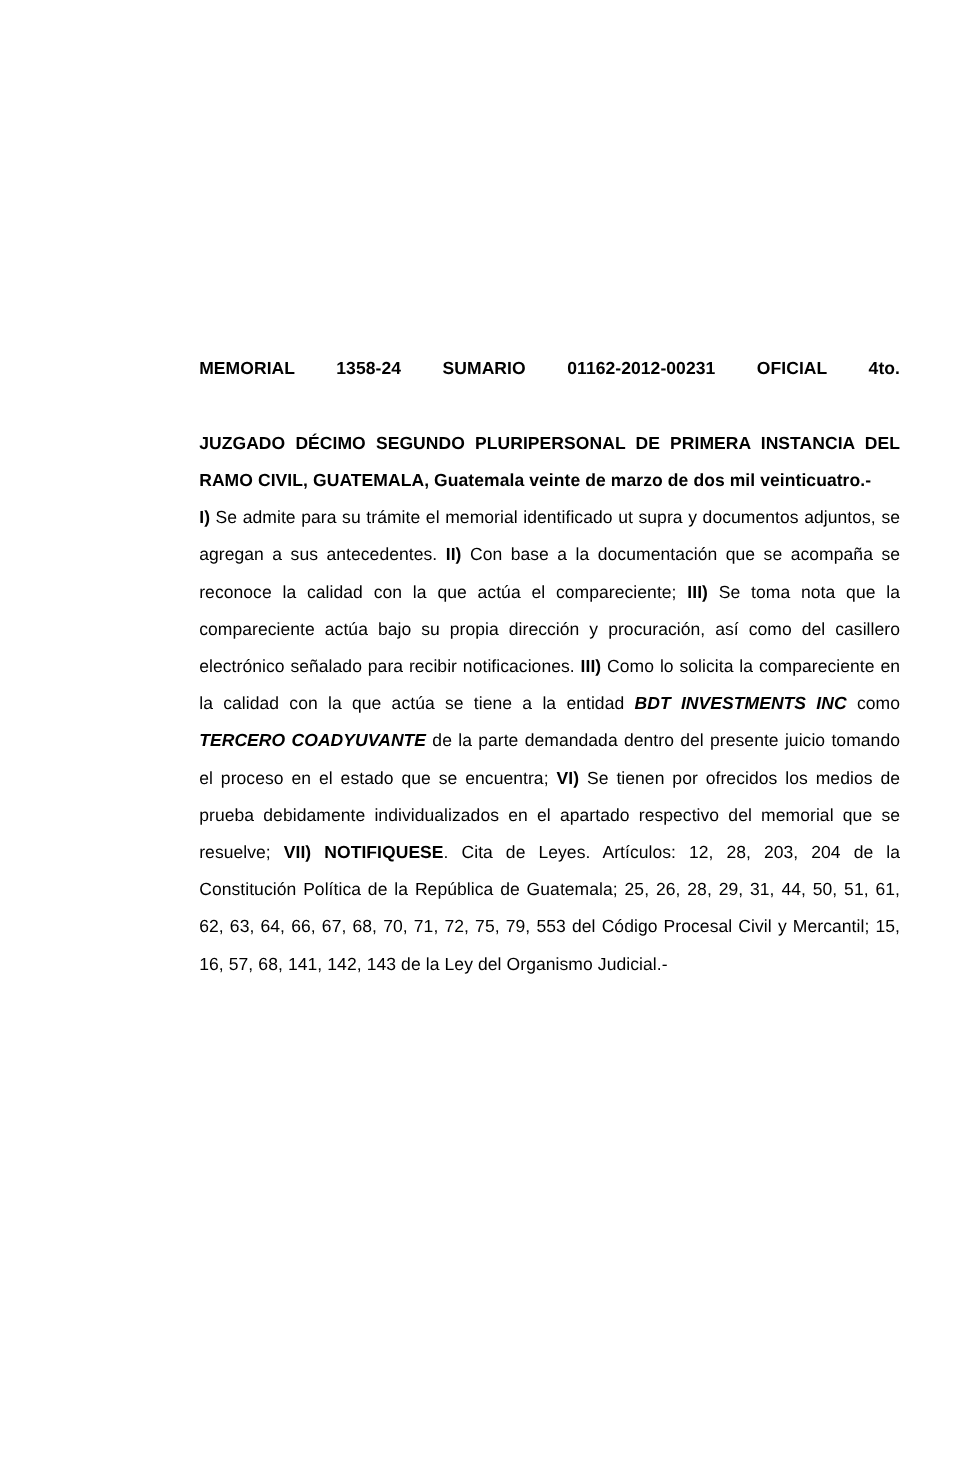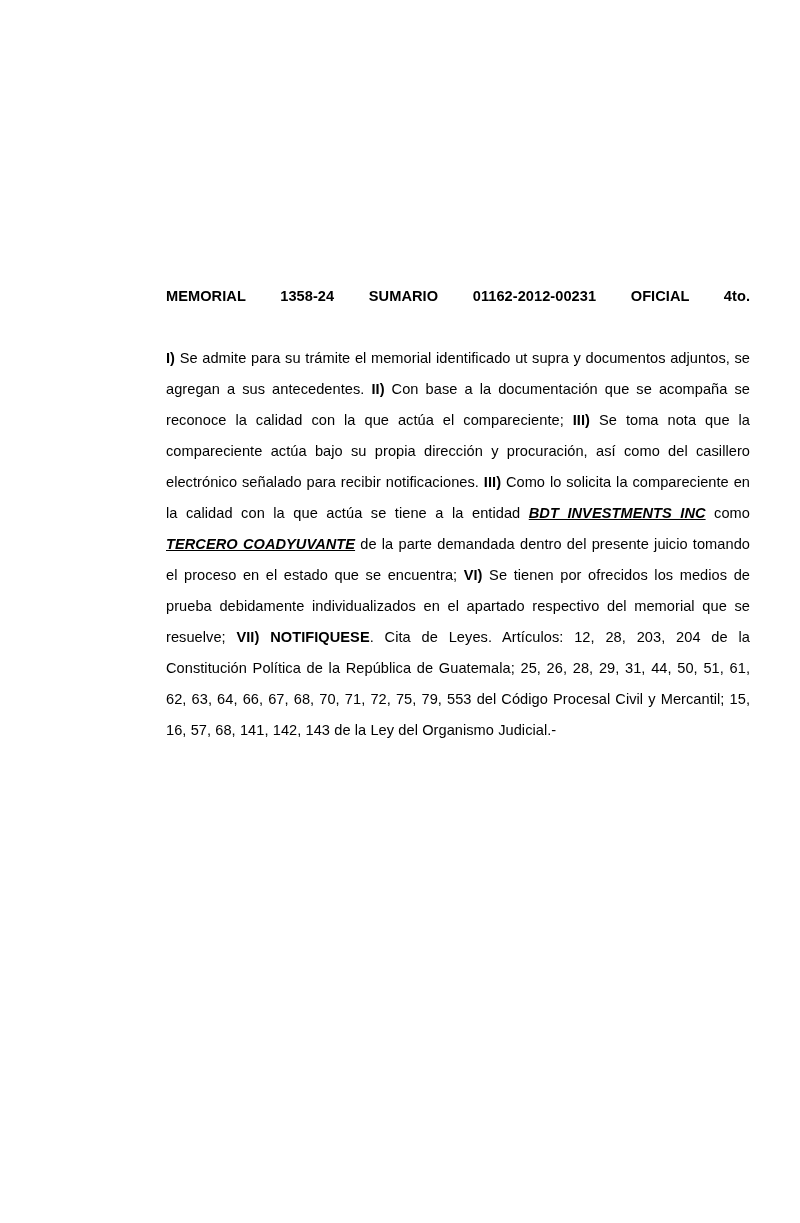--- a/index.html
+++ b/index.html
@@ -10,21 +10,21 @@
   }
   body {
     font-family: "Liberation Sans", sans-serif;
     color: #000000;
   }
   .page {
     position: relative;
     width: 800px;
     height: 1185px;
     background: #ffffff;
-    margin: 0 auto;
+    margin: 12px auto;
     overflow: hidden;
   }
   .doc-body {
     position: absolute;
     left: 166px;
     top: 281px;
     width: 584px;
   }
   .para {
     margin: 0;
@@ -51,38 +51,40 @@
   }
   .para.no-stretch:after {
     display: none;
   }
   b, .b {
     font-weight: bold;
   }
   .bi {
     font-weight: bold;
     font-style: italic;
-    text-decoration: underline;
   }
   .u {
     text-decoration-thickness: 1px;
     text-underline-offset: 2px;
   }
 </style>
 </head>
 <body>
 
 <div class="page" style="background: rgb(255, 255, 255); color: rgb(0, 0, 0);">
 
   <div class="doc-body">
 
     <p class="para heading">
       <span>MEMORIAL 1358-24 SUMARIO 01162-2012-00231 OFICIAL 4to.</span>
     </p>
 
+    <p class="para heading no-stretch">
+      <span>JUZGADO DÉCIMO SEGUNDO PLURIPERSONAL DE PRIMERA INSTANCIA DEL RAMO CIVIL, GUATEMALA, Guatemala veinte de marzo de dos mil veinticuatro.-</span>
+    </p>
 
     <p class="para body-para no-stretch">
       <span class="b">I)</span><span> Se admite para su trámite el memorial identificado ut supra y documentos adjuntos, se agregan a sus antecedentes.  </span><span class="b">II)</span><span> Con base a la documentación que se acompaña se reconoce la calidad con la que actúa el compareciente; </span><span class="b">III)</span><span> Se toma nota que la compareciente actúa bajo su propia dirección y procuración, así como del casillero electrónico señalado para recibir notificaciones. </span><span class="b">III)</span><span> Como lo solicita la compareciente en la calidad con la que actúa se tiene a la entidad </span><span class="bi">BDT INVESTMENTS INC</span><span> como </span><span class="bi">TERCERO COADYUVANTE</span><span> de la </span><span class="u">parte demandada</span><span> dentro del presente juicio tomando el proceso en el estado que se encuentra; </span><span class="b">VI)</span><span> Se tienen por ofrecidos los medios de prueba debidamente individualizados en el apartado respectivo del memorial que se resuelve; </span><span class="b">VII) NOTIFIQUESE</span><span>. Cita de Leyes. Artículos: 12, 28, 203, 204 de la Constitución Política de la República de Guatemala;  25, 26, 28, 29, 31, 44, 50, 51, 61, 62, 63, 64, 66, 67, 68, 70, 71, 72, 75, 79, 553 del Código Procesal Civil y Mercantil; 15, 16, 57, 68, 141, 142, 143 de la Ley del Organismo Judicial.-</span>
     </p>
 
   </div>
 
 </div>
 
 </body></html>

